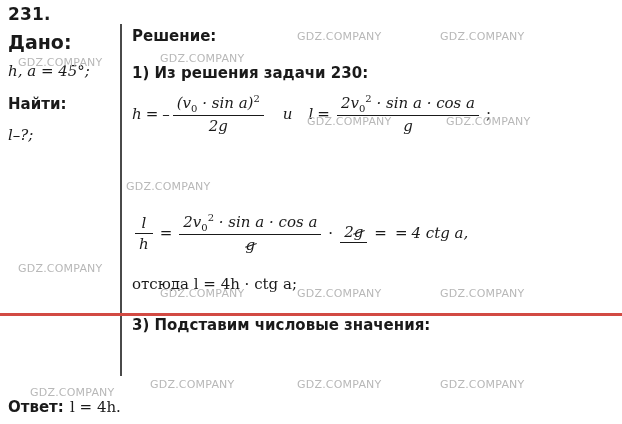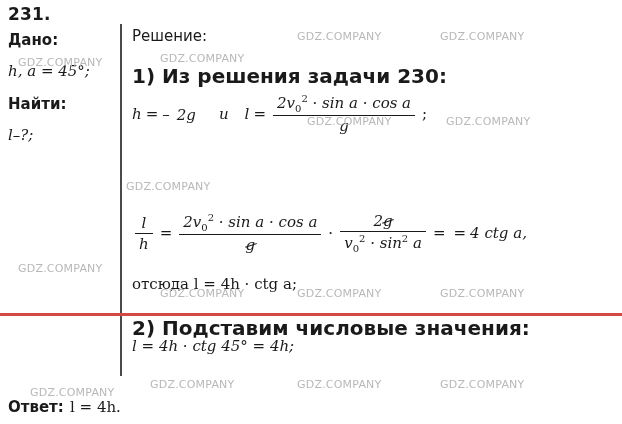--- a/index.html
+++ b/index.html
@@ -43,21 +43,21 @@
     top: 24px;
     width: 2px;
     height: 352px;
     background: #4a4a4a;
   }
   
   .lbl-dano {
     position: absolute;
     left: 8px;
     top: 31px;
-    font-size: 15px;
+    font-size: 19px;
     font-weight: bold;
   }
   .given-vals {
     position: absolute;
     left: 8px;
     top: 62px;
     font-size: 15px;
     font-family: "DejaVu Serif", serif;
     font-style: italic;
   }
@@ -89,25 +89,25 @@
     top: 398px;
     font-size: 15px;
     font-family: "DejaVu Serif", serif;
   }
   
   .lbl-reshenie {
     position: absolute;
     left: 132px;
     top: 27px;
     font-size: 15px;
-    font-weight: normal;
+    font-weight: bold;
   }
   .step {
     position: absolute;
-    font-size: 20px;
+    font-size: 15px;
     font-weight: bold;
     line-height: 1.25;
   }
   .s1 { left: 132px; top: 64px; }
   .s2 { left: 132px; top: 156px; width: 470px; }
   .s3 { left: 132px; top: 316px; }
   .math {
     position: absolute;
     font-family: "DejaVu Serif", serif;
     font-style: italic;
@@ -195,20 +195,21 @@
   <div class="lbl-reshenie">Решение:</div>
 
   <div class="step s1">1) Из решения задачи 230:</div>
 
   <div class="math m1">
     <div class="inline-row">
       <span>h</span>
       <span class="op rom">=</span>
       <span class="rom">–</span>
       <span class="frac">
+        <span class="num">(v<sub class="sb">0</sub> · sin a)<sup class="ex">2</sup></span>
         <span class="den">2<span>g</span></span>
       </span>
       <span class="op" style="margin:0 16px;">и</span>
       <span>l</span>
       <span class="op rom">=</span>
       <span class="frac">
         <span class="num">2v<sub class="sb">0</sub><sup class="ex">2</sup> · sin a · cos a</span>
         <span class="den">g</span>
       </span>
       <span class="rom" style="margin-left:4px;">;</span>
@@ -223,35 +224,33 @@
         <span class="den">h</span>
       </span>
       <span class="op rom">=</span>
       <span class="frac">
         <span class="num">2v<sub class="sb">0</sub><sup class="ex">2</sup> · sin a · cos a</span>
         <span class="den"><span class="strike-g">g</span></span>
       </span>
       <span class="op rom">·</span>
       <span class="frac">
         <span class="num">2<span class="strike-g">g</span></span>
-        <span class="den">v<sub class="sb">0</sub><sup class="ex">2</sup> · sin<sup class="ex">2</sup> a</span>
       </span>
       <span class="op rom">=</span>
       <span class="op rom">=</span>
       <span>4 ctg a,</span>
     </div>
   </div>
 
   <div class="math m3" style="left:132px;">
     <span style="font-style:normal;">отсюда  l = 4h · ctg a;</span>
   </div>
 
-  <div class="step s3">2) Подставим числовые значения:</div>
-
-  <div class="math m4">l = 4h · ctg 45° = 4h;</div>
+  <div class="step s3">3) Подставим числовые значения:</div>
+
 
   <div class="border-bottom"></div>
 </div>
 
 <div id="watermark-layer">
     <div class="wm" style="left: 18px; top: 56px; color: rgb(184, 184, 184);">GDZ.COMPANY</div>
     <div class="wm" style="left: 160px; top: 52px; color: rgb(184, 184, 184);">GDZ.COMPANY</div>
     <div class="wm" style="left: 297px; top: 30px; color: rgb(184, 184, 184);">GDZ.COMPANY</div>
     <div class="wm" style="left: 440px; top: 30px; color: rgb(184, 184, 184);">GDZ.COMPANY</div>
     <div class="wm" style="left: 307px; top: 115px; color: rgb(184, 184, 184);">GDZ.COMPANY</div>

